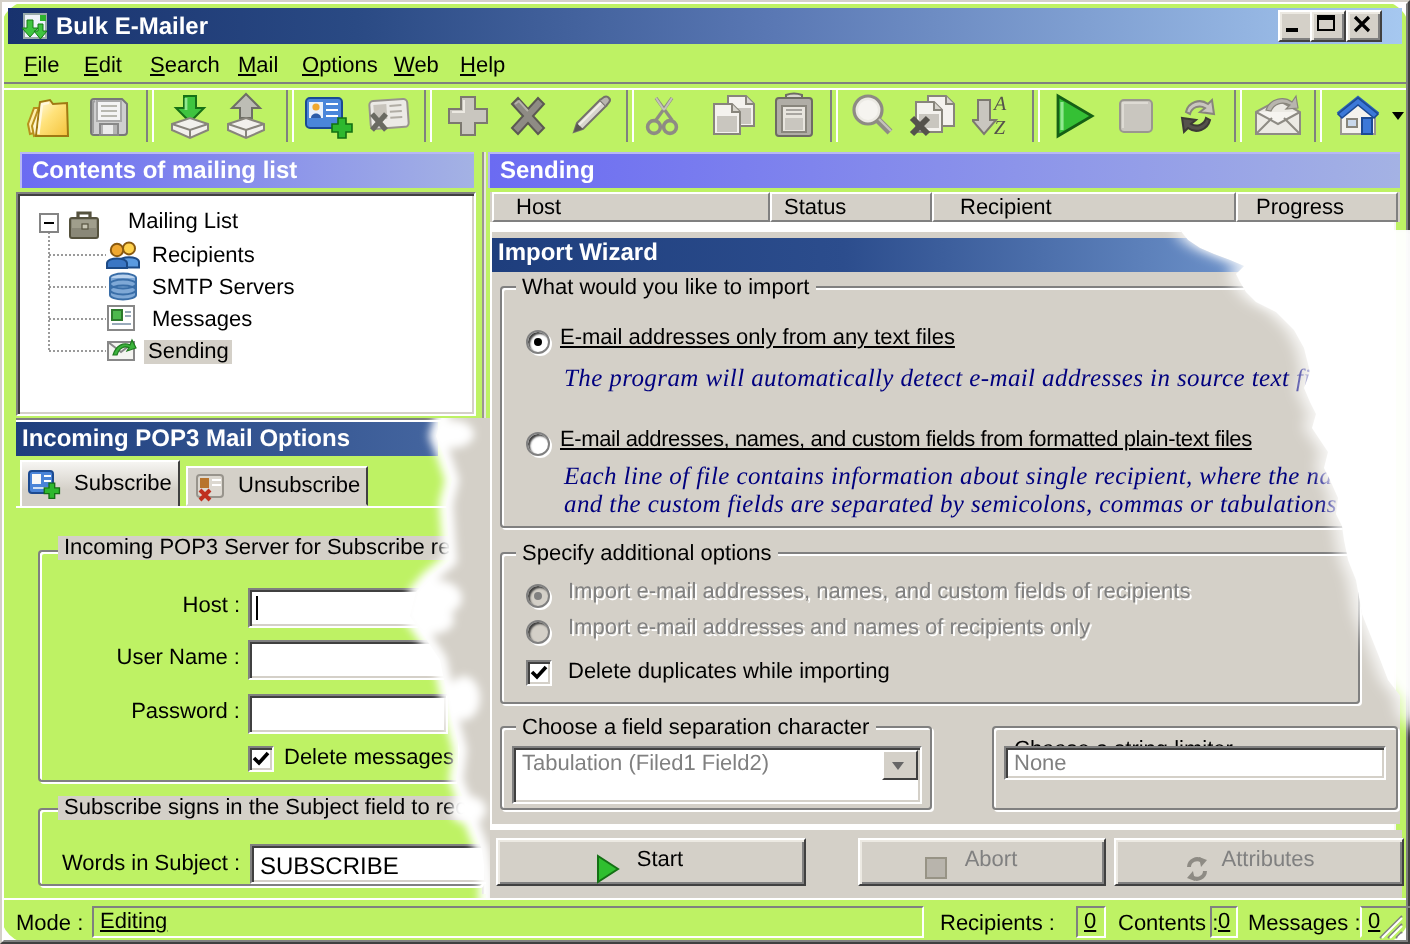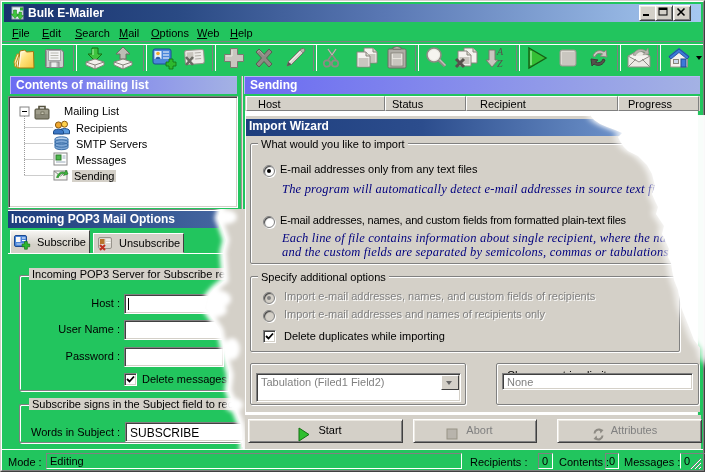--- a/index.html
+++ b/index.html
@@ -1,17 +1,17 @@
 <!DOCTYPE html>
 <html><head>
 <meta charset="utf-8">
 <style>
 html,body{margin:0;padding:0;}
 body{width:705px;height:472px;overflow:hidden;font-family:"Liberation Sans",sans-serif;font-size:11px;color:#000;}
-#win{position:absolute;left:0;top:0;width:705px;height:472px;background:#22c55e;}
+#win{position:absolute;left:0;top:0;width:705px;height:472px;background:#bef264;border-radius:16px;}
 .be{position:absolute;}
 
 #ob1{left:0;top:0;right:0;bottom:0;border:1px solid;border-color:#d4d0c8 #404040 #404040 #d4d0c8;}
 #ob2{left:1px;top:1px;right:1px;bottom:1px;border:1px solid;border-color:#fff #808080 #808080 #fff;}
 
 #title{left:4px;top:4px;width:697px;height:18px;background:linear-gradient(90deg,#18326e 0%,#2a4a84 25%,#5a78b4 55%,#a6c8f0 100%);}
 #title .txt{position:absolute;left:24px;top:2px;color:#fff;font-weight:bold;font-size:12px;letter-spacing:0px;}
 .tbtn{position:absolute;top:1px;width:16px;height:14px;background:#d4d0c8;border:1px solid;border-color:#fff #404040 #404040 #fff;box-shadow:inset 1px 1px 0 #ece9e2, inset -1px -1px 0 #808080;font-size:9px;text-align:center;line-height:13px;color:#000;}
 
 #menu{left:2px;top:23px;width:701px;height:18px;}
@@ -43,25 +43,25 @@
 
 #colh{left:245px;top:96px;width:455px;height:15px;background:#d4d0c8;}
 .ch{position:absolute;top:0;height:15px;border:1px solid;border-color:#fff #808080 #808080 #fff;box-sizing:border-box;padding-left:11px;line-height:14px;}
 #rlist{left:245px;top:111px;width:452px;height:304px;background:#fff;border-right:1px solid #f6f5f1;}
 #bstrip{left:244px;top:415px;width:457px;height:34px;background:#d4d0c8;}
 .btn{position:absolute;top:4px;height:24px;background:#d4d0c8;border:1px solid;border-color:#fff #404040 #404040 #fff;box-shadow:inset 1px 1px 0 #ece9e2, inset -1px -1px 0 #808080;box-sizing:border-box;text-align:center;line-height:21px;padding-left:9px;}
 
 #wiz{left:245px;top:115px;width:455px;height:297px;background:#d4d0c8;}
 #wizhead{position:absolute;left:1px;top:4px;width:440px;height:17px;background:linear-gradient(90deg,#1e3e7d 0%,#2c4d8d 40%,#6c91c9 85%,#9cbce4 100%);color:#fff;font-weight:bold;font-size:12px;line-height:15px;padding-left:3px;box-sizing:border-box;}
 .ital{position:absolute;font-family:"Liberation Serif",serif;font-style:italic;color:#00007e;font-size:12.5px;white-space:nowrap;letter-spacing:0.2px;}
-.rlab{position:absolute;white-space:nowrap;}
+.rlab{position:absolute;text-decoration:underline;white-space:nowrap;}
 .dlab{position:absolute;color:#808080;text-shadow:1px 1px 0 #fff;white-space:nowrap;}
 
 #sbar{left:2px;top:449px;width:701px;height:21px;border-top:1px solid #fff;}
-.sfield{position:absolute;top:3px;height:16px;border:1px solid;border-color:#808080 #fff #fff #808080;box-sizing:border-box;line-height:14px;padding-left:3px;}
+.sfield{position:absolute;top:3px;height:16px;border:1px solid;border-color:#808080 #fff #fff #808080;box-sizing:border-box;line-height:14px;padding-left:3px;text-decoration:underline;}
 .stxt{position:absolute;top:6px;}
 svg{display:block;}
 </style>
 </head>
 <body>
 <div id="win">
 <div class="be" id="ob1"></div>
 <div class="be" id="ob2"></div>
 
 <div class="be" id="title">
@@ -357,21 +357,21 @@
   <div class="ch" style="left:1px;width:139px;">Host</div>
   <div class="ch" style="left:140px;width:81px;padding-left:6px;">Status</div>
   <div class="ch" style="left:221px;width:152px;padding-left:13px;">Recipient</div>
   <div class="ch" style="left:373px;width:81px;padding-left:9px;">Progress</div>
 </div>
 <div class="be" id="rlist"></div>
 <div class="be" id="bstrip">
   <div class="btn" style="left:4px;width:155px;"><span style="position:relative;"><svg style="position:absolute;left:-22px;top:3px" width="16" height="15">
             <path d="M3 1 L13 7.5 L3 14 Z" fill="#2fbf2f" stroke="#157015"></path>
           </svg>Start</span></div>
-  <div class="btn" style="left:169px;width:124px;color:#808080;"><span style="position:relative;"><svg style="position:absolute;left:-20px;top:4px" width="13" height="13">
+  <div class="btn" style="left:185px;width:124px;color:#808080;"><span style="position:relative;"><svg style="position:absolute;left:-20px;top:4px" width="13" height="13">
             <rect x="1" y="1" width="10" height="10" fill="#b8b4ac" stroke="#979385"></rect>
           </svg>Abort</span></div>
   <div class="btn" style="left:313px;width:145px;color:#808080;"><span style="position:relative;"><svg style="position:absolute;left:-20px;top:3px" width="15" height="15">
             <path d="M3.5 6.5 A4 4 0 0 1 10 3.5" fill="none" stroke="#8e8b84" stroke-width="2"></path>
             <path d="M8.5 1.5 L12.5 3 L9.5 6.5 Z" fill="#8e8b84"></path>
             <path d="M11.5 8.5 A4 4 0 0 1 5 11.5" fill="none" stroke="#8e8b84" stroke-width="2"></path>
             <path d="M6.5 13.5 L2.5 12 L5.5 8.5 Z" fill="#8e8b84"></path>
           </svg>Attributes</span></div>
 </div>
 
@@ -401,20 +401,21 @@
   <div class="radio dis" style="left:18px;top:195px;"></div>
   <div class="dlab" style="left:39px;top:193px;">Import e-mail addresses and names of recipients only</div>
   <div class="cb" style="left:18px;top:215px;">
         <svg width="11" height="11" style="position:absolute;left:0;top:0">
           <path d="M2 5 L4.5 7.5 L9 2.5" fill="none" stroke="#000" stroke-width="1.8"></path>
         </svg>
       </div>
   <div class="lab" style="left:39px;top:215px;">Delete duplicates while importing</div>
 
   <div class="gbox" style="left:5px;top:248px;width:216px;height:42px;"></div>
+  <div class="glab" style="left:13px;top:243px;">Choose a field separation character</div>
   <div class="field" style="left:11px;top:258px;width:205px;height:29px;">
     <span style="position:absolute;left:4px;top:2px;color:#808080;">Tabulation (Filed1 Field2)</span>
     <div style="position:absolute;right:1px;top:1px;width:16px;height:13px;background:#d4d0c8;border:1px solid;border-color:#fff #404040 #404040 #fff;">
       <div style="position:absolute;left:4px;top:5px;width:0;height:0;border:3.5px solid transparent;border-top:4px solid #666;"></div>
     </div>
   </div>
   <div class="gbox" style="left:251px;top:248px;width:203px;height:42px;"></div>
   <div class="glab" style="left:259px;top:254px;">Choose a string limiter</div>
   <div class="field" style="left:257px;top:258px;width:191px;height:17px;">
         <span style="position:absolute;left:4px;top:2px;color:#808080;">None</span>

